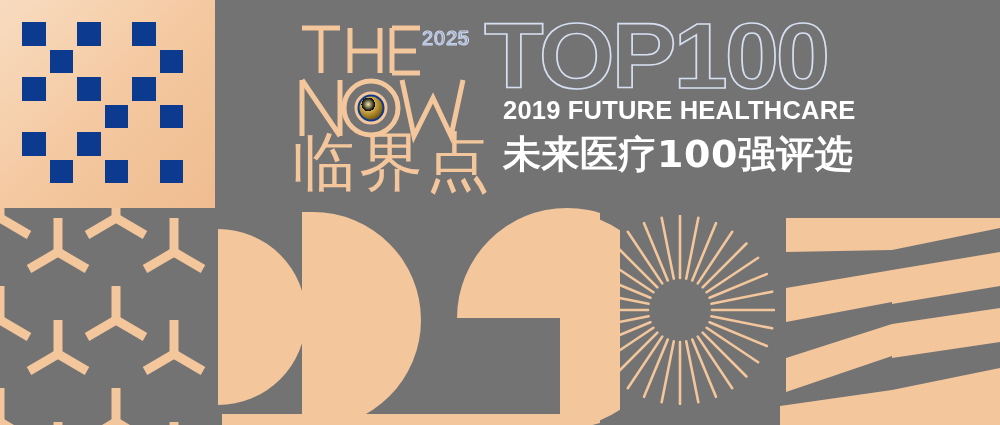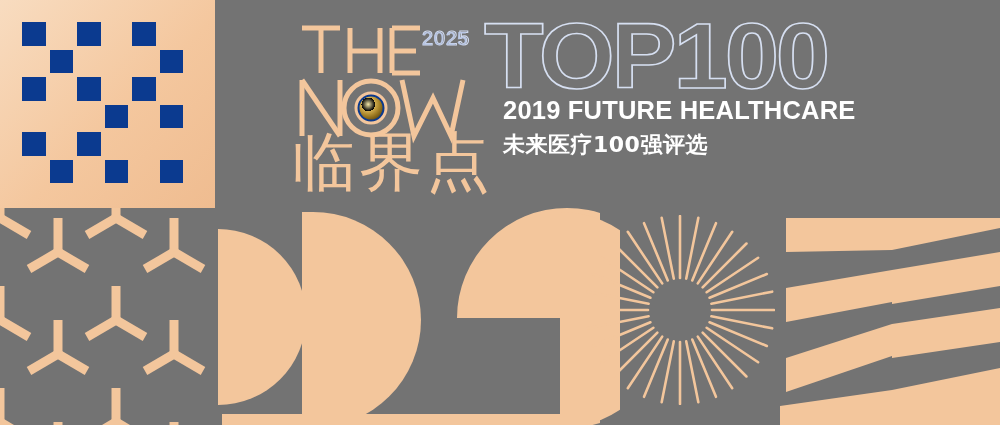--- a/index.html
+++ b/index.html
@@ -40,25 +40,25 @@
   .en-line{
     font-weight:bold;
     font-size:25.5px;
     line-height:25px;
     letter-spacing:0.2px;
     white-space:nowrap;
   }
   .cn-line{
     font-family:"DejaVu Sans","Liberation Sans",sans-serif;
     font-weight:bold;
-    font-size:22px;
+    font-size:38px;
     line-height:42px;
     letter-spacing:0.5px;
     white-space:nowrap;
-    margin-top:1px;
+    margin-top:10px;
   }
 </style>
 </head>
 <body>
 
 <div id="banner">
 
   <div class="checker-block">
     <div class="checker-bg"></div>
     <div id="checker-cells">

